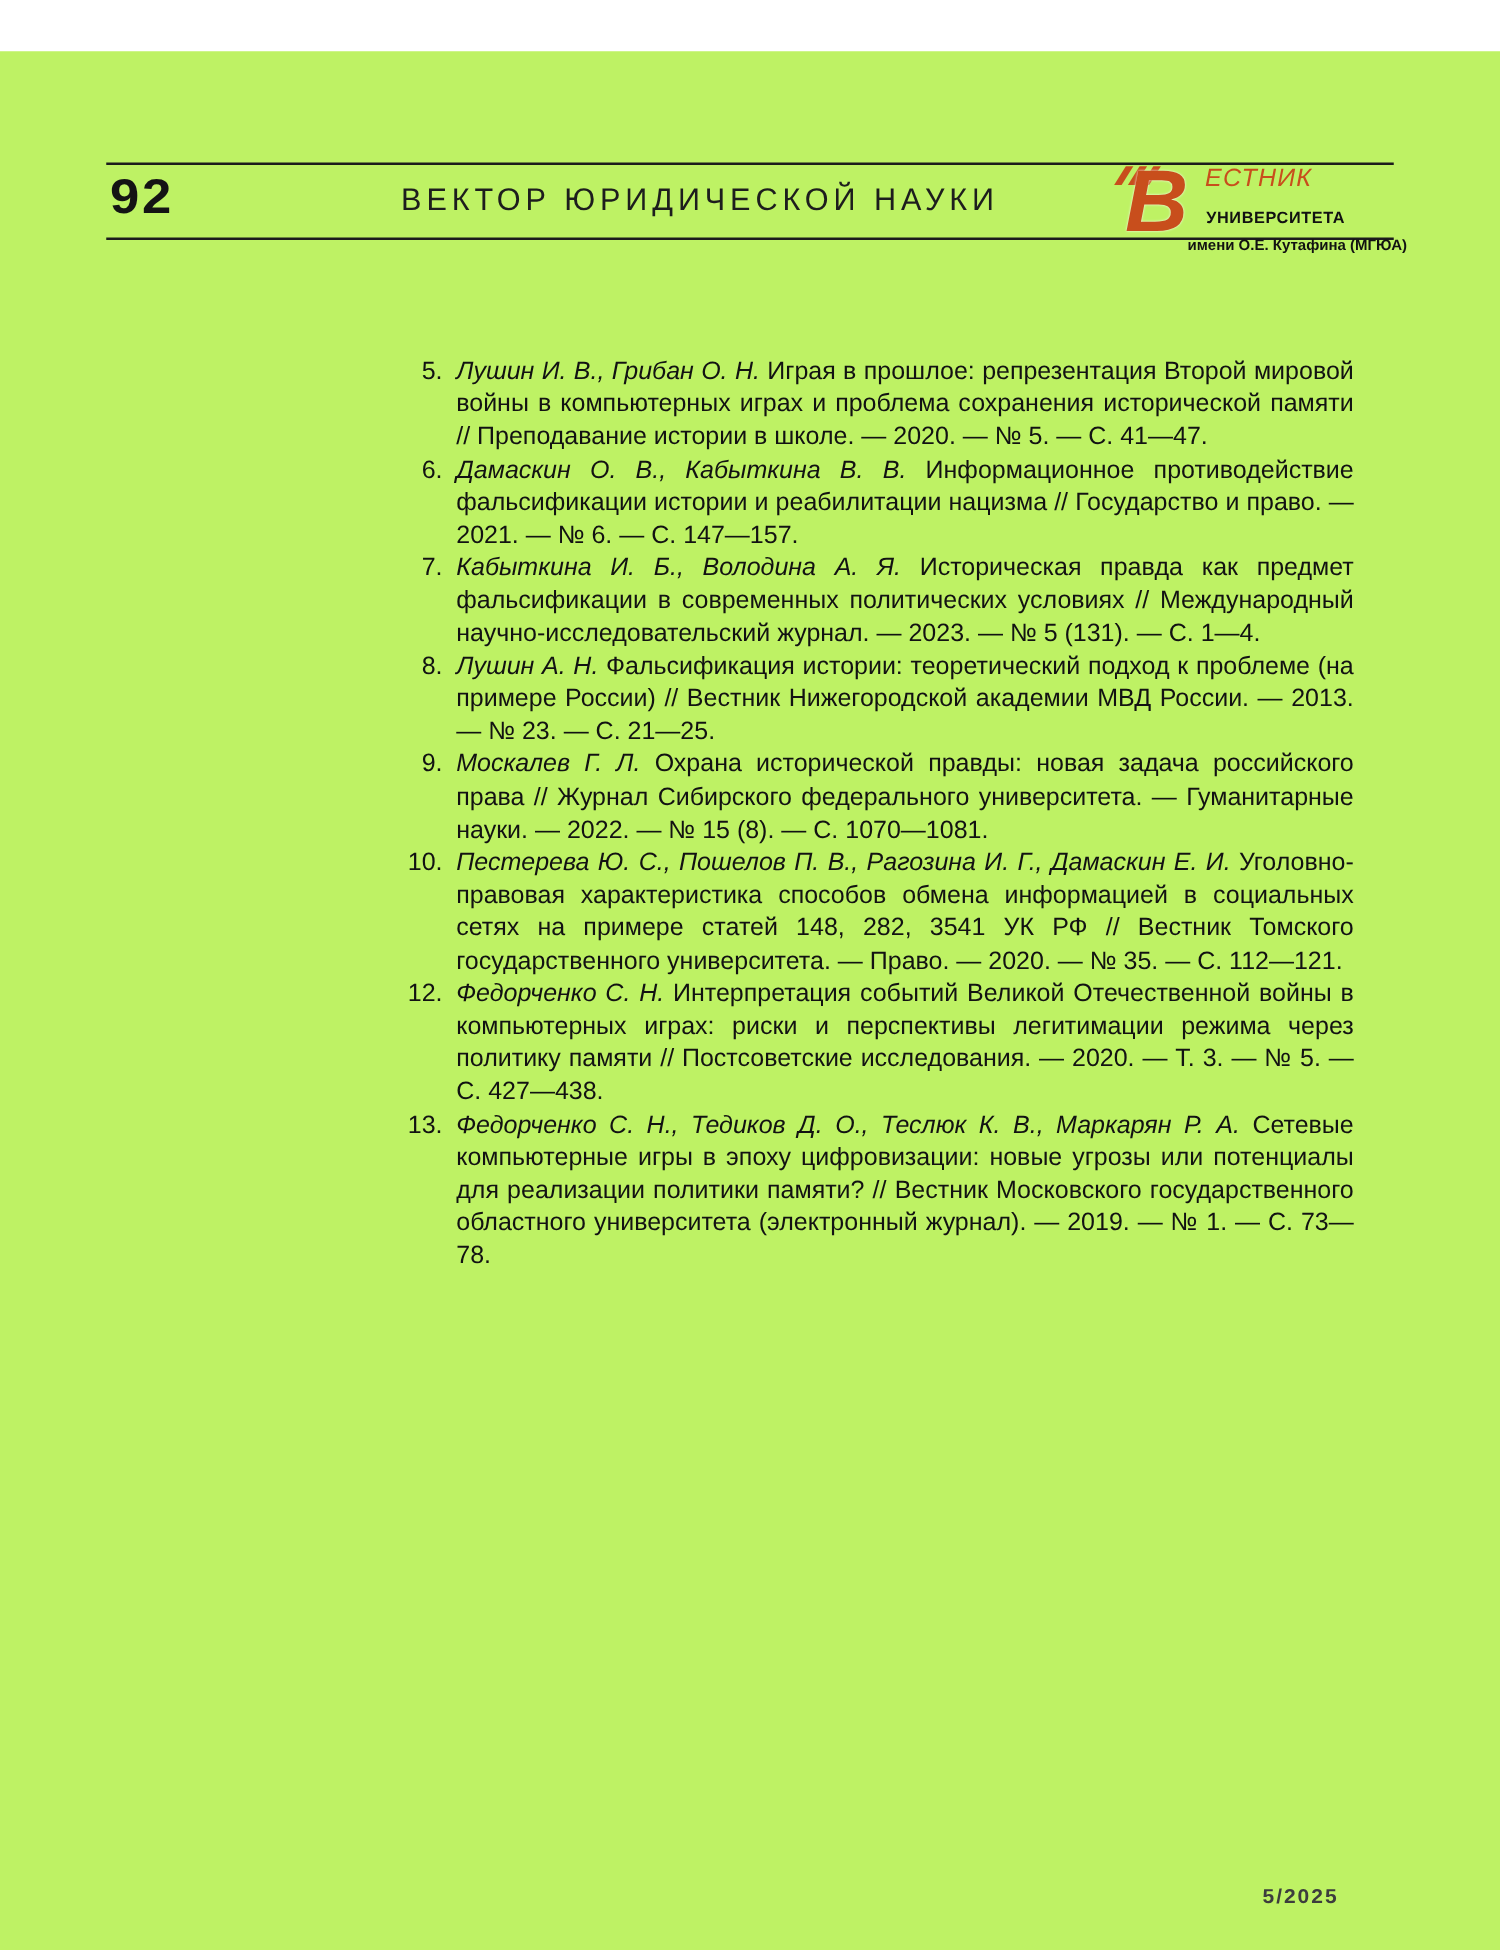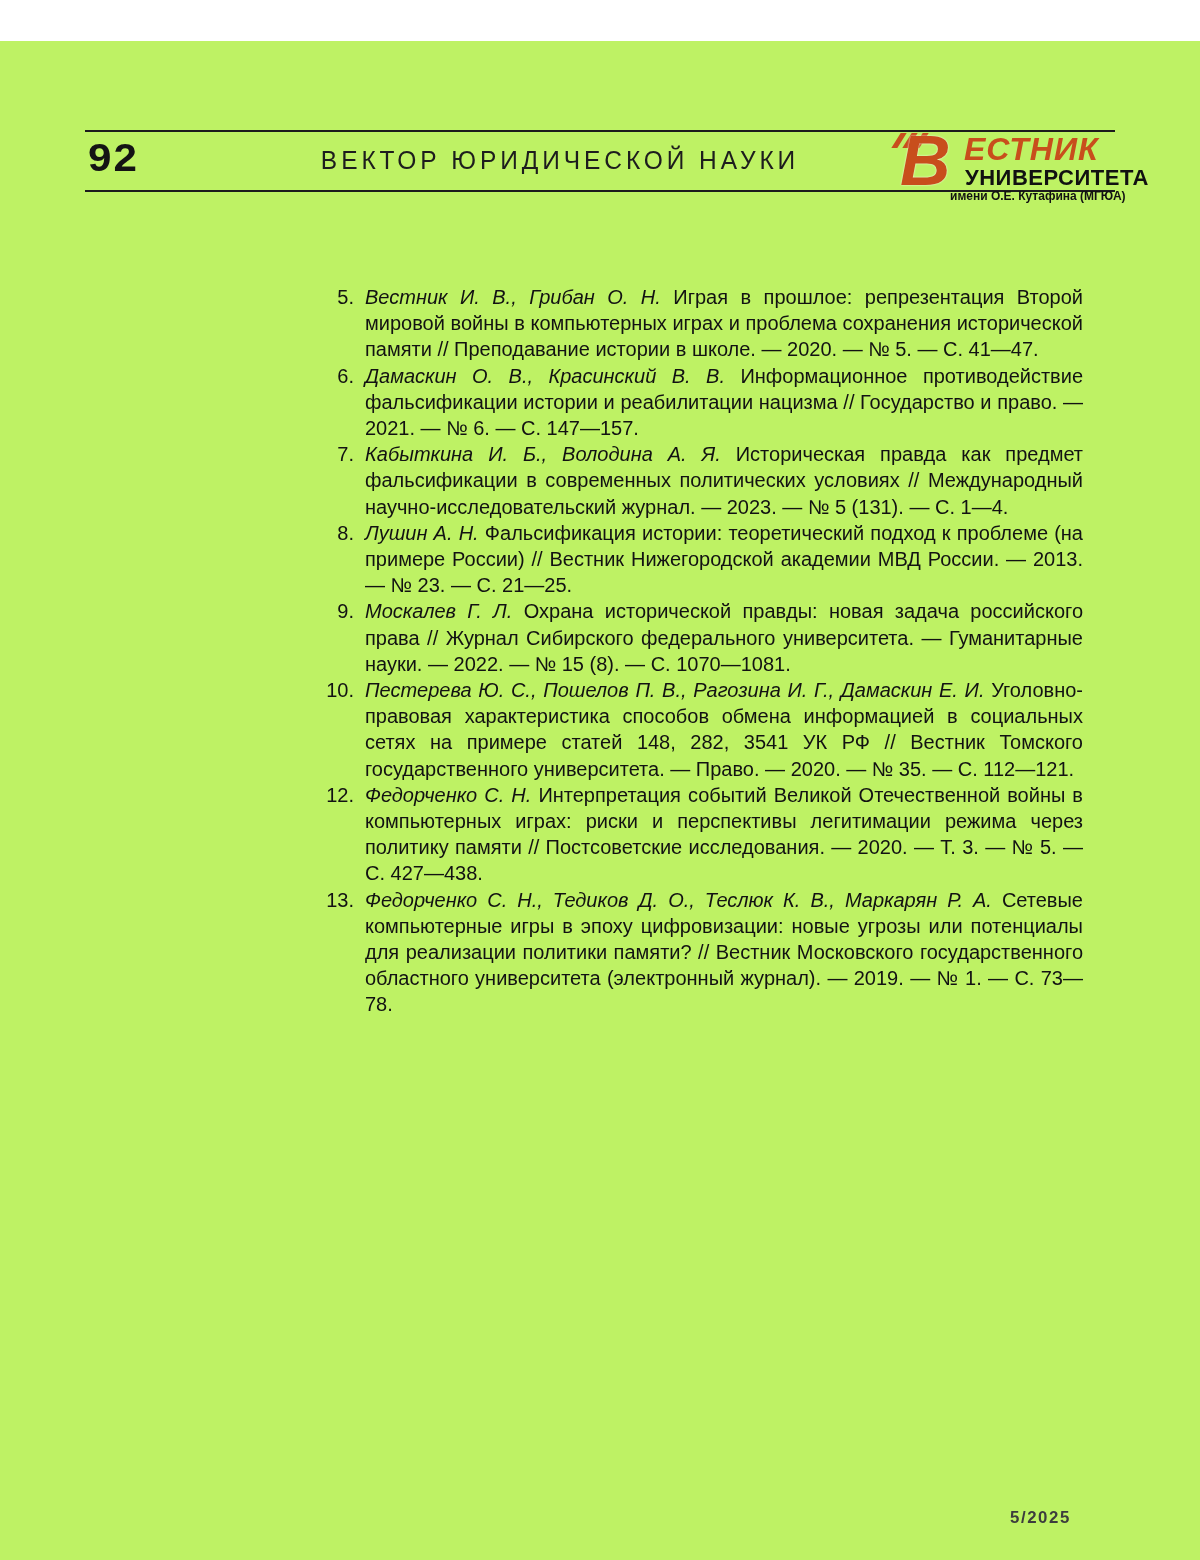--- a/index.html
+++ b/index.html
@@ -73,29 +73,29 @@
   }
   .logo-b {
     position: absolute; left: 24px; top: 2px;
     font-size: 70px; line-height: 0.92;
     font-weight: 800; font-style: italic;
     color: var(--accent);
     text-shadow: 0 0 2px #ffffff;
   }
   .logo-vestnik {
     position: absolute; left: 88px; top: 6px;
-    font-size: 32px; line-height: 1;
-    font-weight: 700; font-style: italic;
+    font-size: 20px; line-height: 1;
+    font-weight: 400; font-style: italic;
     letter-spacing: 1px;
     color: var(--accent);
     text-align: center;
   }
   .logo-univ {
     position: absolute; left: 89px; top: 40px;
-    font-size: 22px; line-height: 1;
+    font-size: 13px; line-height: 1;
     font-weight: 800; letter-spacing: 0.5px;
     color: #111111;
   }
   .logo-imeni {
     position: absolute; left: 74px; top: 63px;
     font-size: 12px; line-height: 1;
     font-weight: 700;
     color: #111111;
     white-space: nowrap;
   }
@@ -158,22 +158,22 @@
         </span>
       <span class="logo-b">В</span>
       <span class="logo-vestnik">ЕСТНИК</span>
       <span class="logo-univ">УНИВЕРСИТЕТА</span>
       <span class="logo-imeni">имени О.Е. Кутафина (МГЮА)</span>
     </div>
   </header>
 
   <main>
     <ol class="refs">
-        <li class="ref-item"><span class="ref-num">5.</span><span class="ref-authors">Вестник И. В., Грибан О. Н.</span> <span>Играя в прошлое: репрезентация Второй мировой войны в компьютерных играх и проблема сохранения исторической памяти // Преподавание истории в школе. — 2020. — № 5. — С. 41—47.</span></li>
-        <li class="ref-item"><span class="ref-num">6.</span><span class="ref-authors">Дамаскин О. В., Красинский В. В.</span> <span>Информационное противодействие фальсификации истории и реабилитации нацизма // Государство и право. — 2021. — № 6. — С. 147—157.</span></li>
+        <li class="ref-item"><span class="ref-num">5.</span><span class="ref-authors">Лушин И. В., Грибан О. Н.</span> <span>Играя в прошлое: репрезентация Второй мировой войны в компьютерных играх и проблема сохранения исторической памяти // Преподавание истории в школе. — 2020. — № 5. — С. 41—47.</span></li>
+        <li class="ref-item"><span class="ref-num">6.</span><span class="ref-authors">Дамаскин О. В., Кабыткина В. В.</span> <span>Информационное противодействие фальсификации истории и реабилитации нацизма // Государство и право. — 2021. — № 6. — С. 147—157.</span></li>
         <li class="ref-item"><span class="ref-num">7.</span><span class="ref-authors">Кабыткина И. Б., Володина А. Я.</span> <span>Историческая правда как предмет фальсификации в современных политических условиях // Международный научно-исследовательский журнал. — 2023. — № 5 (131). — С. 1—4.</span></li>
         <li class="ref-item"><span class="ref-num">8.</span><span class="ref-authors">Лушин А. Н.</span> <span>Фальсификация истории: теоретический подход к проблеме (на примере России) // Вестник Нижегородской академии МВД России. — 2013. — № 23. — С. 21—25.</span></li>
         <li class="ref-item"><span class="ref-num">9.</span><span class="ref-authors">Москалев Г. Л.</span> <span>Охрана исторической правды: новая задача российского права // Журнал Сибирского федерального университета. — Гуманитарные науки. — 2022. — № 15 (8). — С. 1070—1081.</span></li>
         <li class="ref-item"><span class="ref-num">10.</span><span class="ref-authors">Пестерева Ю. С., Пошелов П. В., Рагозина И. Г., Дамаскин Е. И.</span> <span>Уголовно-правовая характеристика способов обмена информацией в социальных сетях на примере статей 148, 282, 3541 УК РФ // Вестник Томского государственного университета. — Право. — 2020. — № 35. — С. 112—121.</span></li>
         <li class="ref-item"><span class="ref-num">12.</span><span class="ref-authors">Федорченко С. Н.</span> <span>Интерпретация событий Великой Отечественной войны в компьютерных играх: риски и перспективы легитимации режима через политику памяти // Постсоветские исследования. — 2020. — Т. 3. — № 5. — С. 427—438.</span></li>
         <li class="ref-item"><span class="ref-num">13.</span><span class="ref-authors">Федорченко С. Н., Тедиков Д. О., Теслюк К. В., Маркарян Р. А.</span> <span>Сетевые компьютерные игры в эпоху цифровизации: новые угрозы или потенциалы для реализации политики памяти? // Вестник Московского государственного областного университета (электронный журнал). — 2019. — № 1. — С. 73—78.</span></li>
       </ol>
   </main>
 
   <footer>

